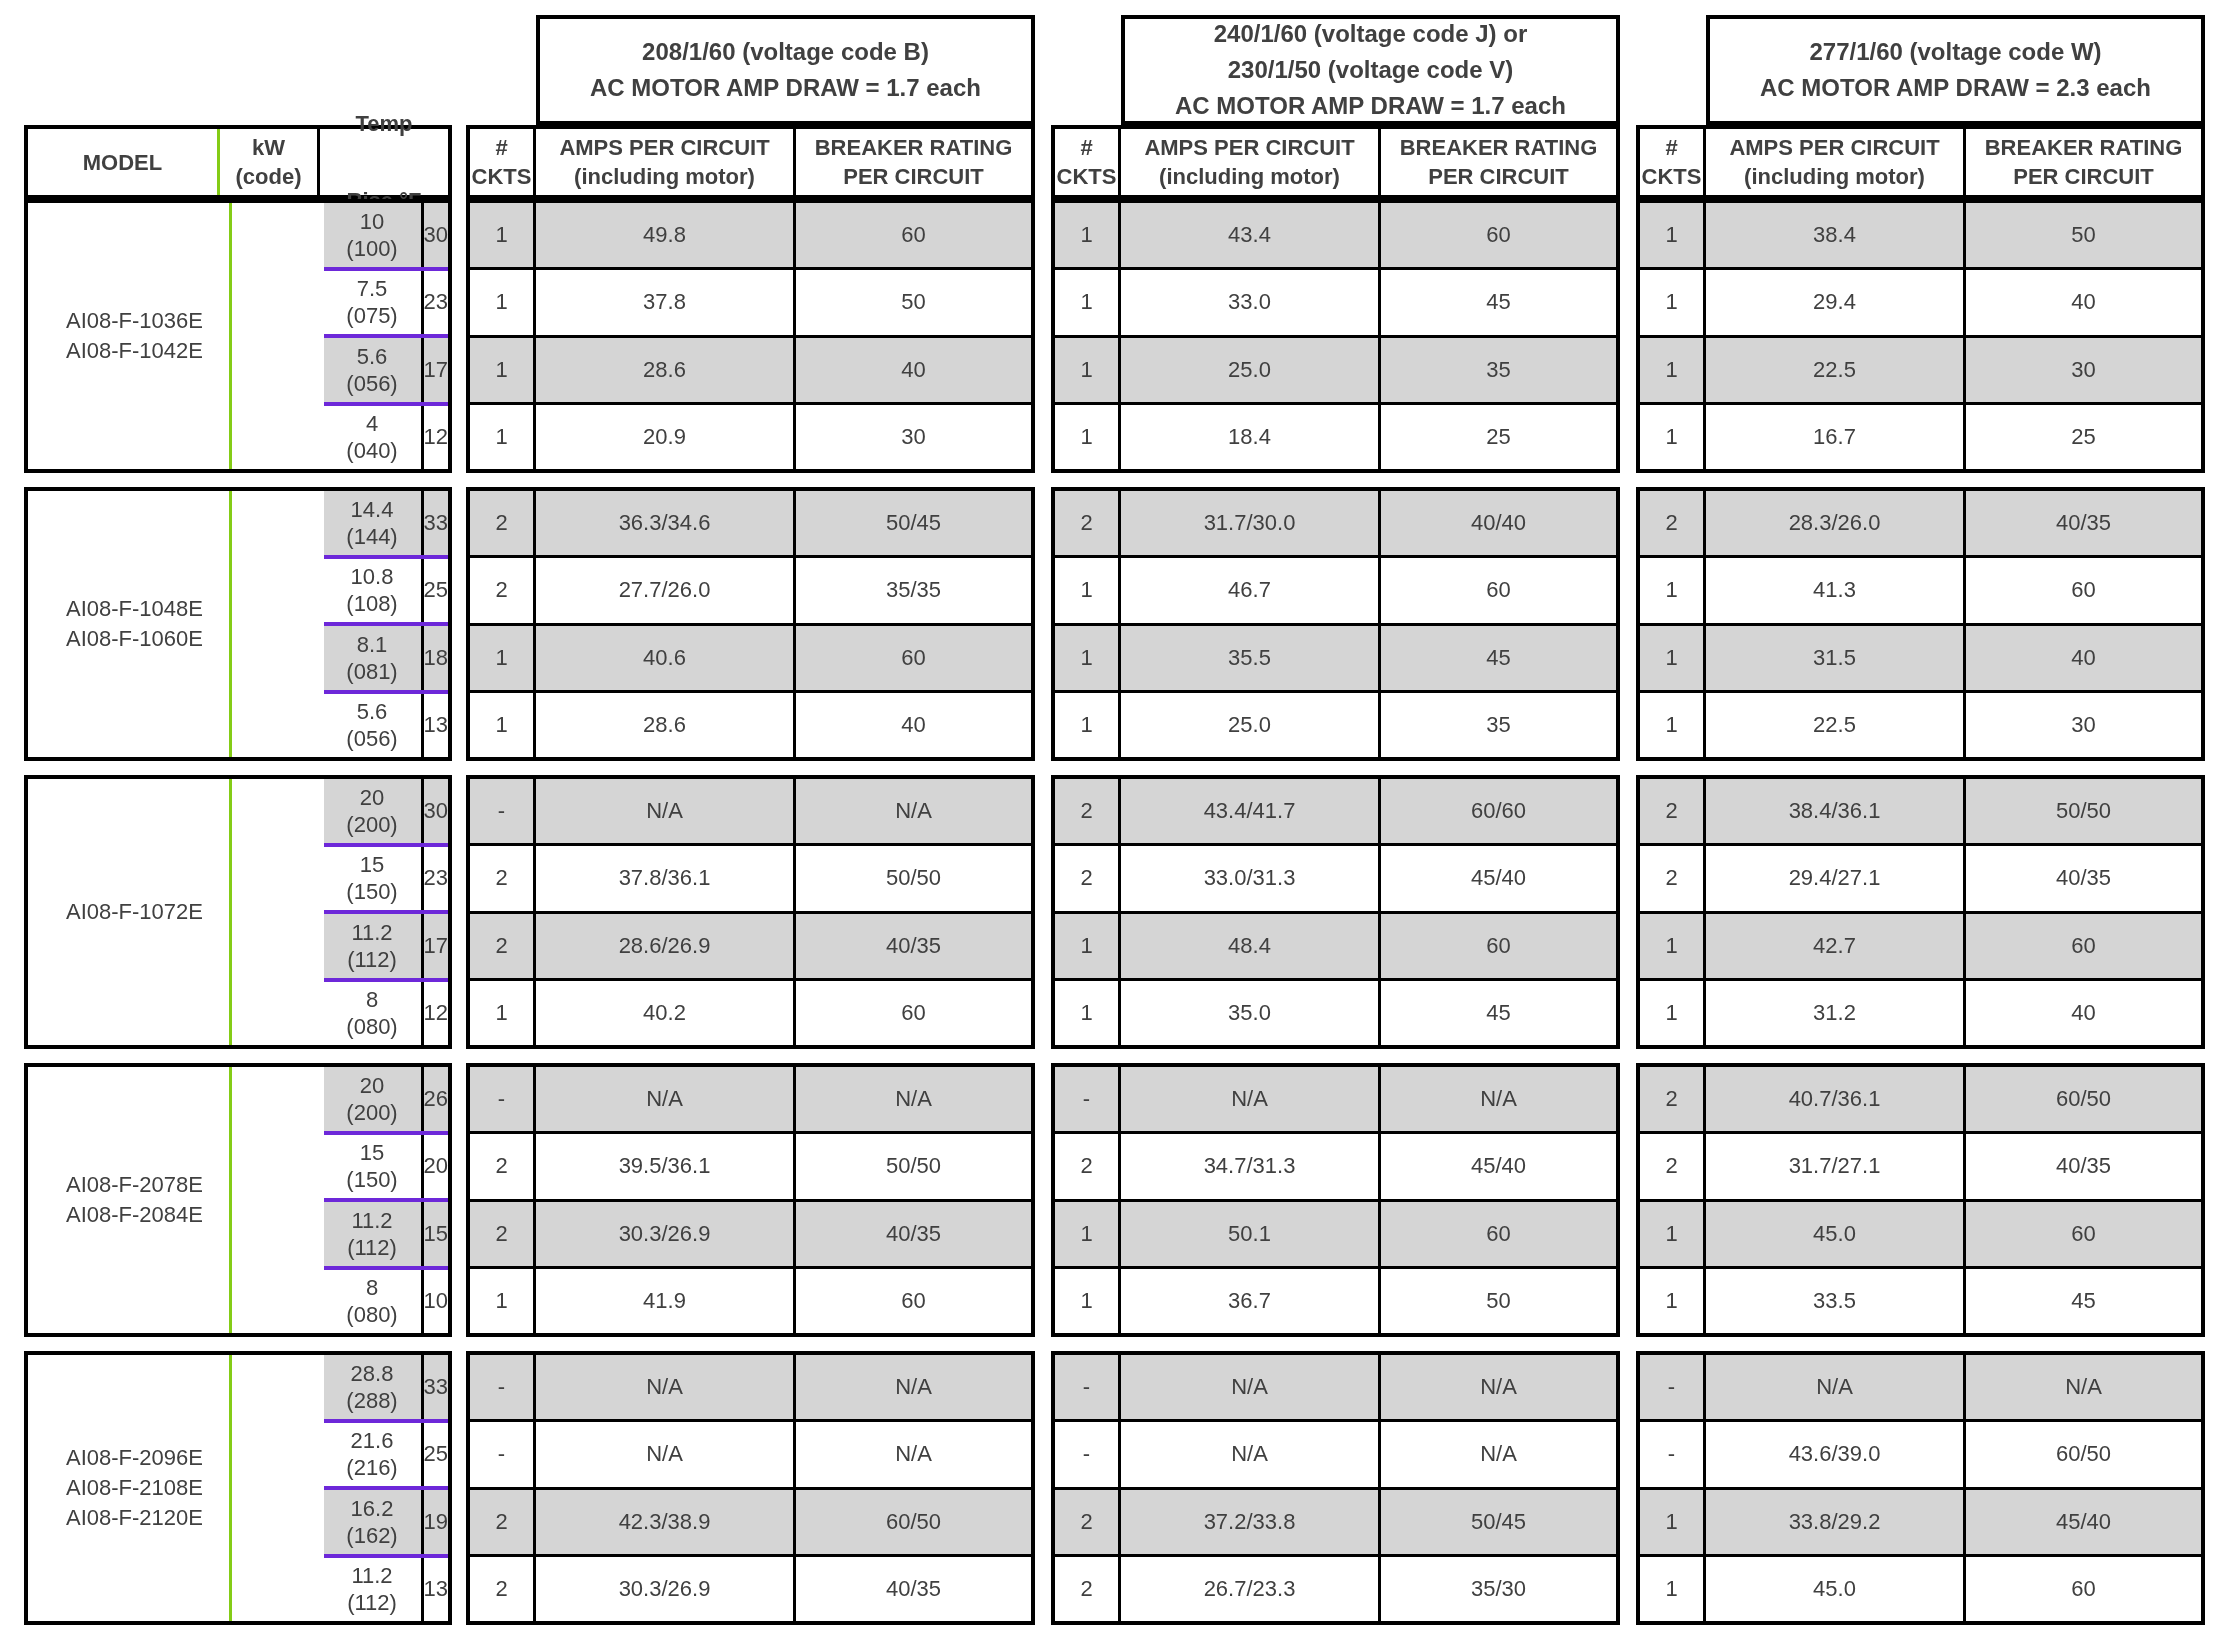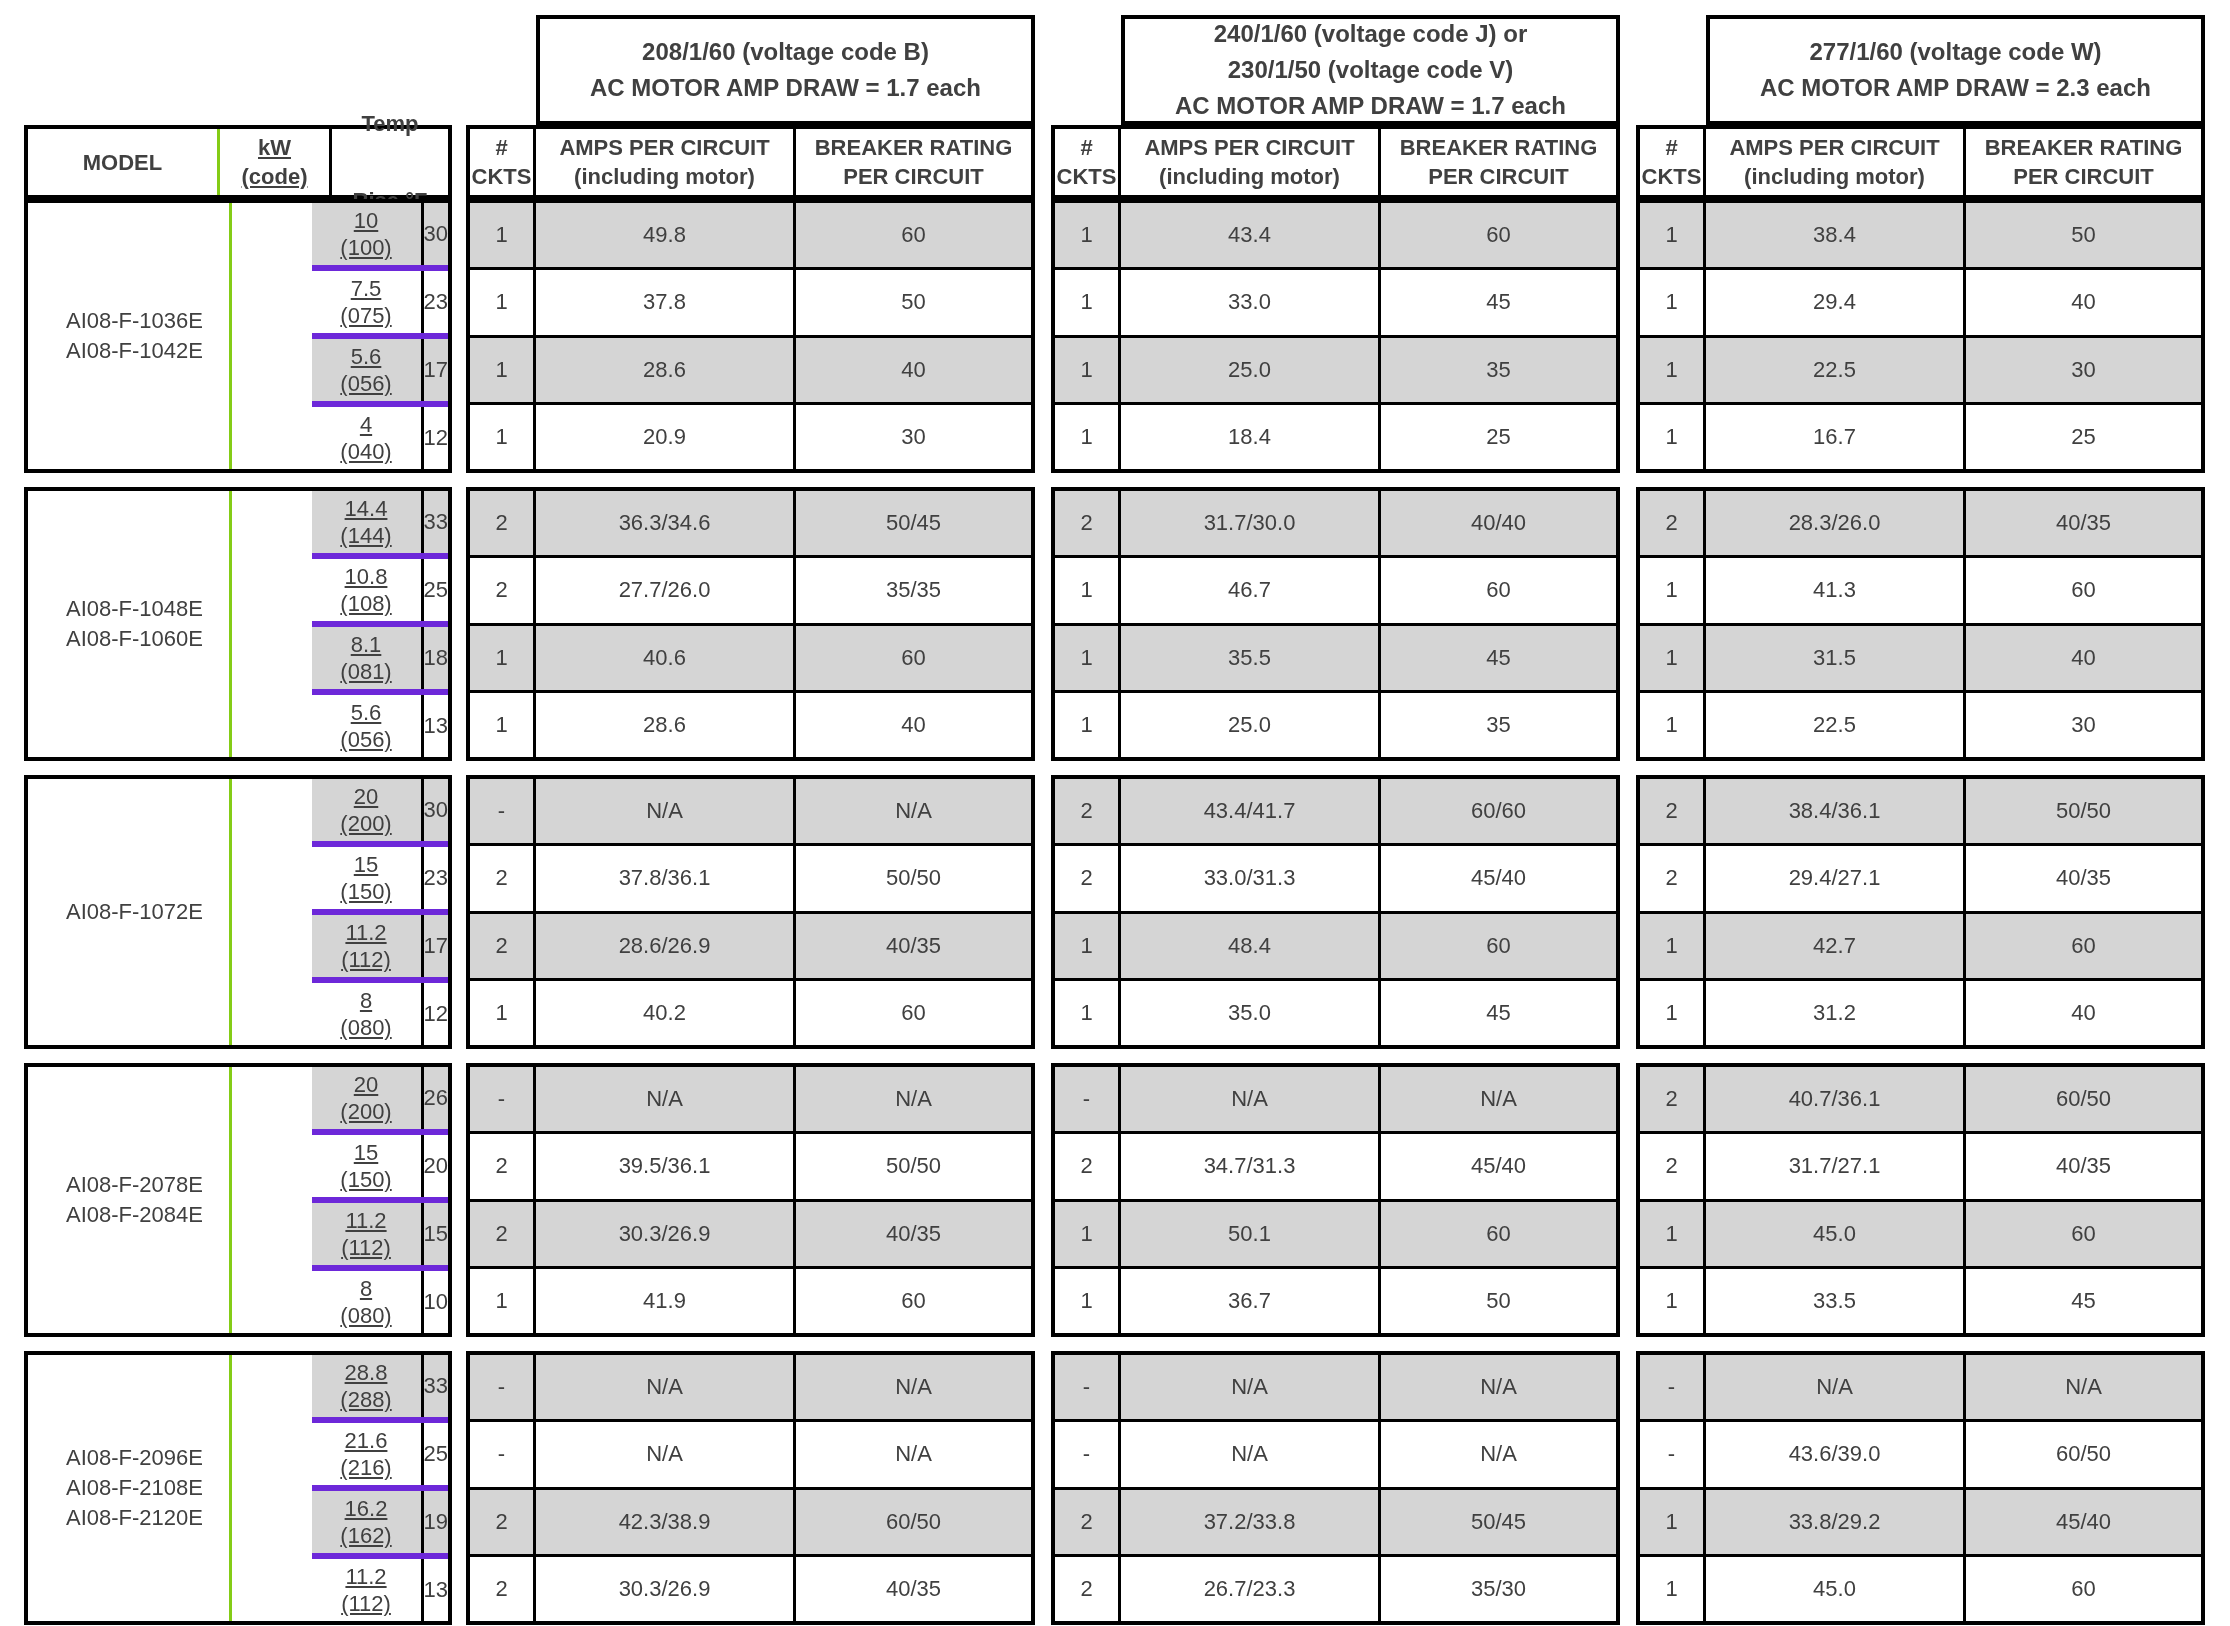--- a/index.html
+++ b/index.html
@@ -17,31 +17,31 @@
   .cell { display:flex; align-items:center; justify-content:center; text-align:center; box-sizing:border-box; }
   
   .vg { display:flex; flex-direction:column; align-items:center; justify-content:center;
         font-weight:700; font-size:24px; line-height:36px; }
   
   .hsec { display:flex; flex-direction:row; }
   .hcell { flex-direction:column; font-weight:700; font-size:22px; line-height:29px; }
   .hdrA { display:flex; }
   
   .w-model { width:192px; border-right:3px solid #84cc16;text-align:right; }
-  .w-kw    { width:112px; border-right:3px solid #000;text-decoration:underline; }
+  .w-kw    { width:100px; border-right:3px solid #000; }
   .w-temp  { flex:1;gap:48px; }
   .w-n     { width:66px;  border-right:3px solid #000; }
   .w-a     { width:260px; border-right:3px solid #000; }
   .w-b     { flex:1; }
   
   .bandA { display:flex; }
   .model-cell { flex-direction:column; font-size:22px; line-height:30px; background:#fff;margin-left:12px; }
   .ktcol { flex:1; display:flex; flex-direction:column;align-items:flex-end; }
   .ktrow { flex:1; display:flex; }
-  .ktrow + .ktrow { border-top:6px solid #6d28d9; }
+  .ktrow + .ktrow { border-top:4px solid #6d28d9; }
   .kw-cell { flex-direction:column; font-size:22px; line-height:27px; }
   .temp-cell { font-size:22px; }
   
   .bandS { display:flex; flex-direction:column; }
   .srow { flex:1; display:flex; font-size:22px; }
   .srow + .srow { border-top:3px solid #000; }
   .g { background:#d5d5d5; }
 </style>
 </head>
 <body>

